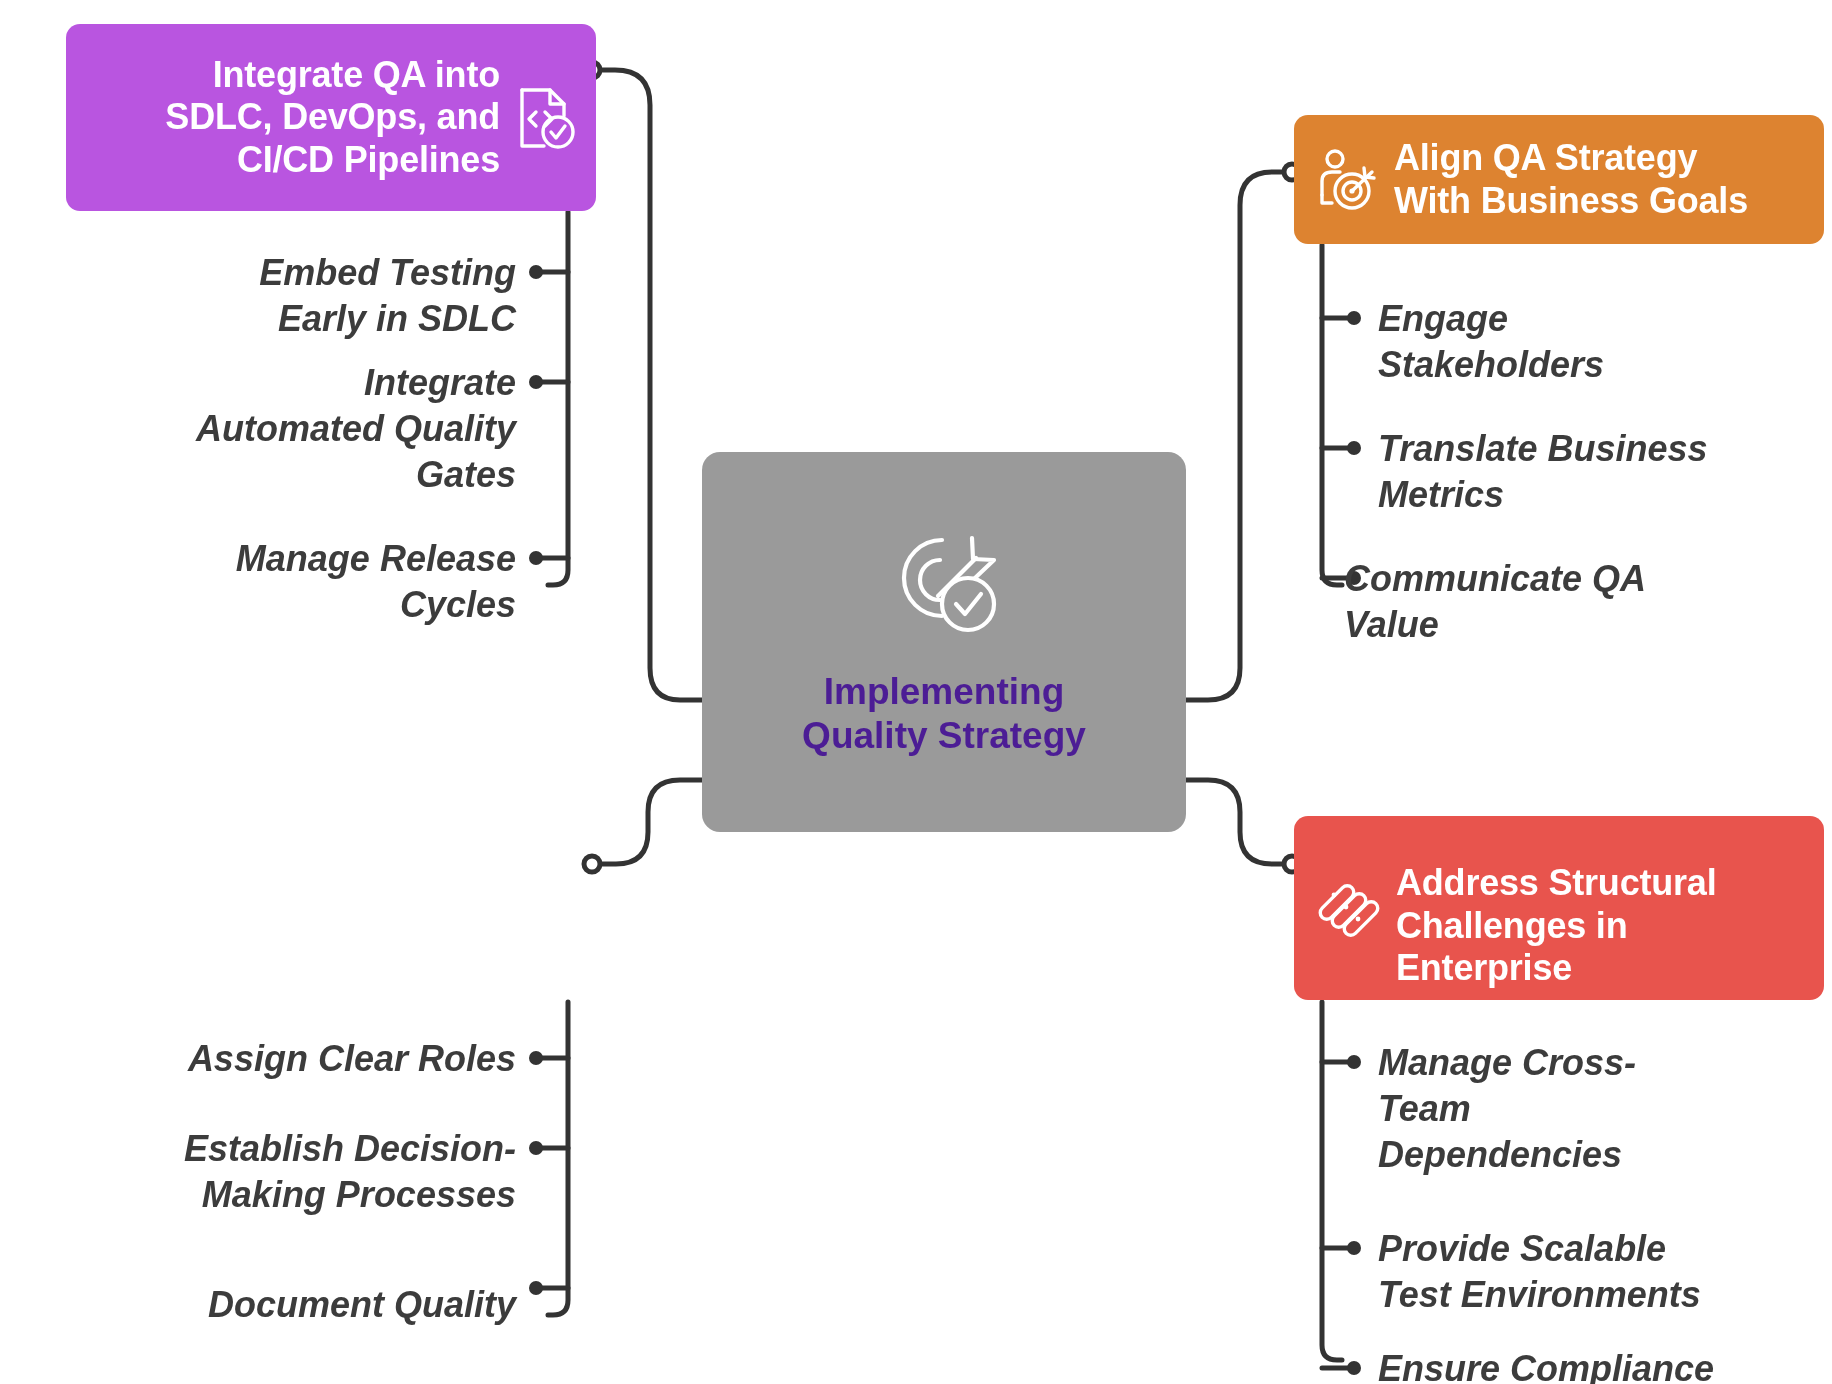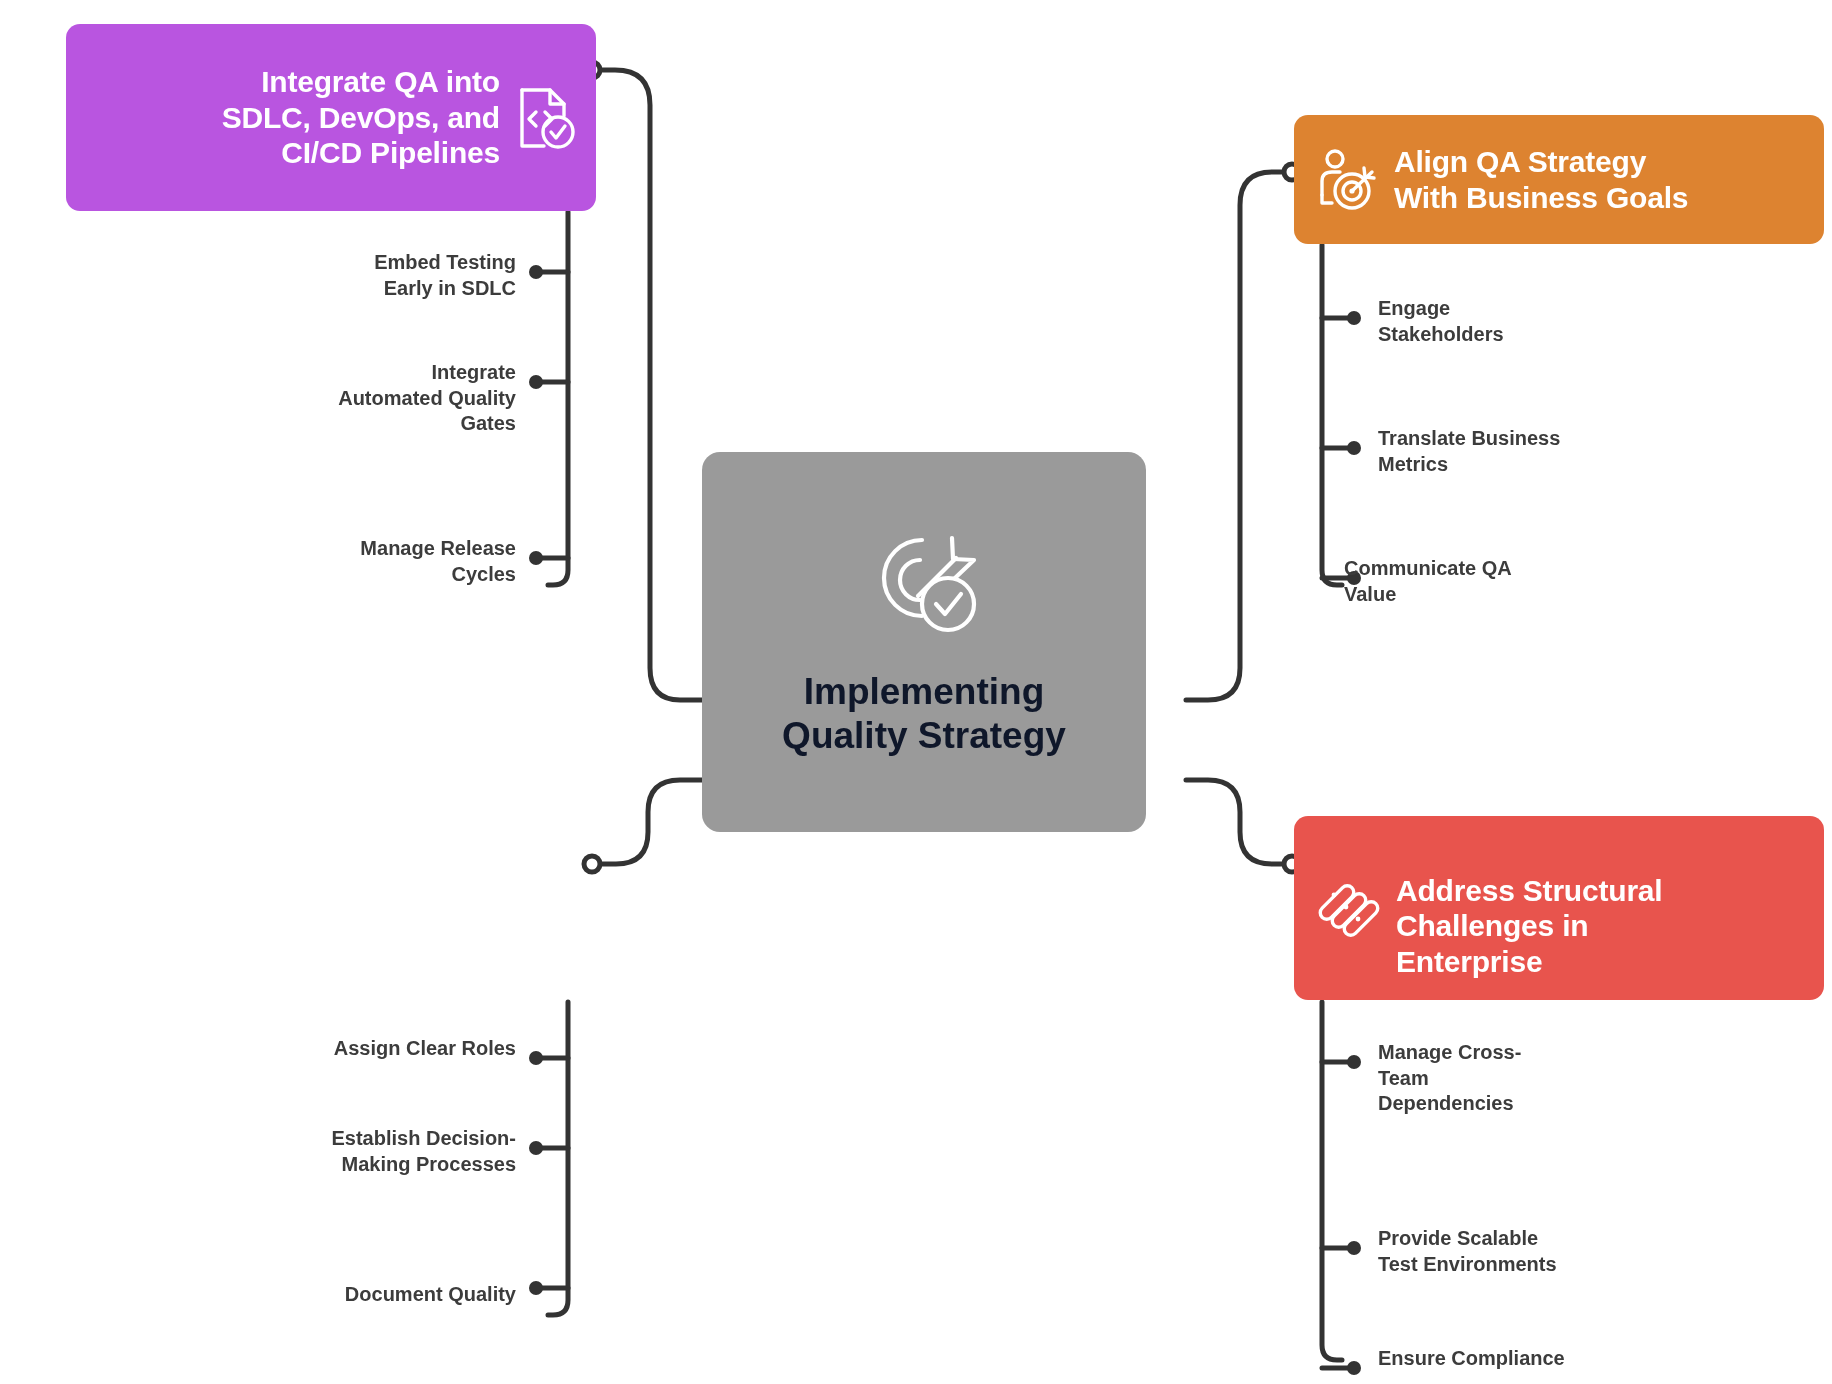--- a/index.html
+++ b/index.html
@@ -21,21 +21,21 @@
   .card {
     position:absolute;
     border-radius:14px;
     display:flex;
     align-items:center;
     padding:16px 20px;
     color:#ffffff;
     font-weight:bold;
     line-height:1.18;
   }
-  .card .ctext { font-size:30px; letter-spacing:-0.2px; }
+  .card .ctext { font-size:36px; letter-spacing:-0.2px; }
   .card .cicon { flex:0 0 auto; display:flex; align-items:center; justify-content:center; }
 
   
   #card-sdlc {
     left:66px; top:24px; width:530px; height:187px;
     background:#b955e0;
     justify-content:flex-end;
   }
   #card-sdlc .ctext { text-align:right; }
   #card-sdlc .cicon { margin-left:14px; }
@@ -64,42 +64,43 @@
     background:#e8544d;
     justify-content:flex-start;
   }
   #card-structural .ctext { text-align:left;margin-top:36px; }
   #card-structural .cicon { margin-right:14px; }
 
   
   #center-node {
     position:absolute;
     left:702px; top:452px;
-    width:444px; height:380px;
+    width:484px; height:380px;
     background:#9a9a9a;
     border-radius:18px;
     display:flex;
     flex-direction:column;
     align-items:center;
     justify-content:center;
-    color:#0f172a;
+    color:#4c1d95;
   }
   #center-node .center-icon { margin-bottom:22px; }
   #center-node .center-title {
     font-size:37px; font-weight:bold;
     text-align:center; line-height:1.2;
   }
 
   
   .subitem {
     position:absolute;
-    font-size:20px;
+    font-size:36px;
     font-weight:bold;
     color:#3c3c3c;
     line-height:1.28;
+    font-style:italic;
   }
   .sub-right { text-align:left; }
   .sub-left  { text-align:right; }
 </style>
 </head>
 <body>
 
 <div id="root">
 
   <svg class="connectors" viewBox="0 0 1832 1384" xmlns="http://www.w3.org/2000/svg">

